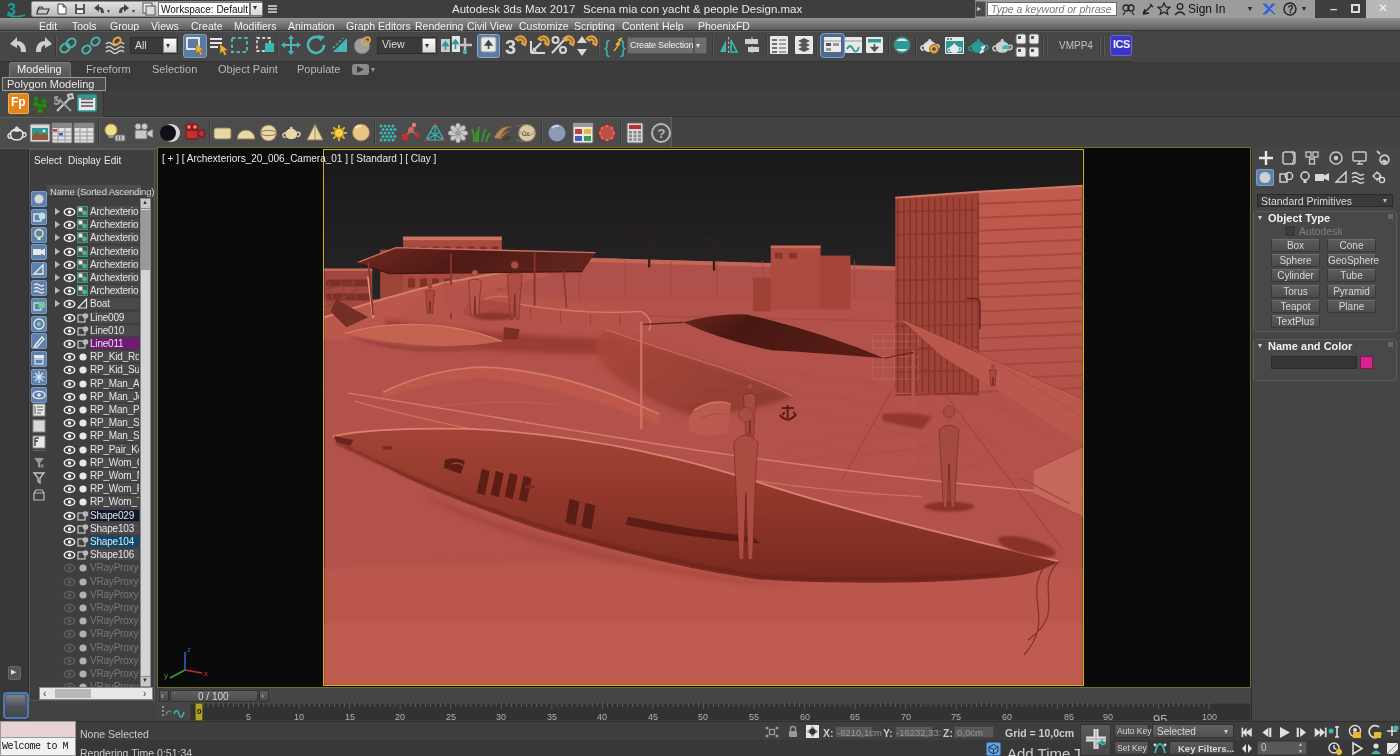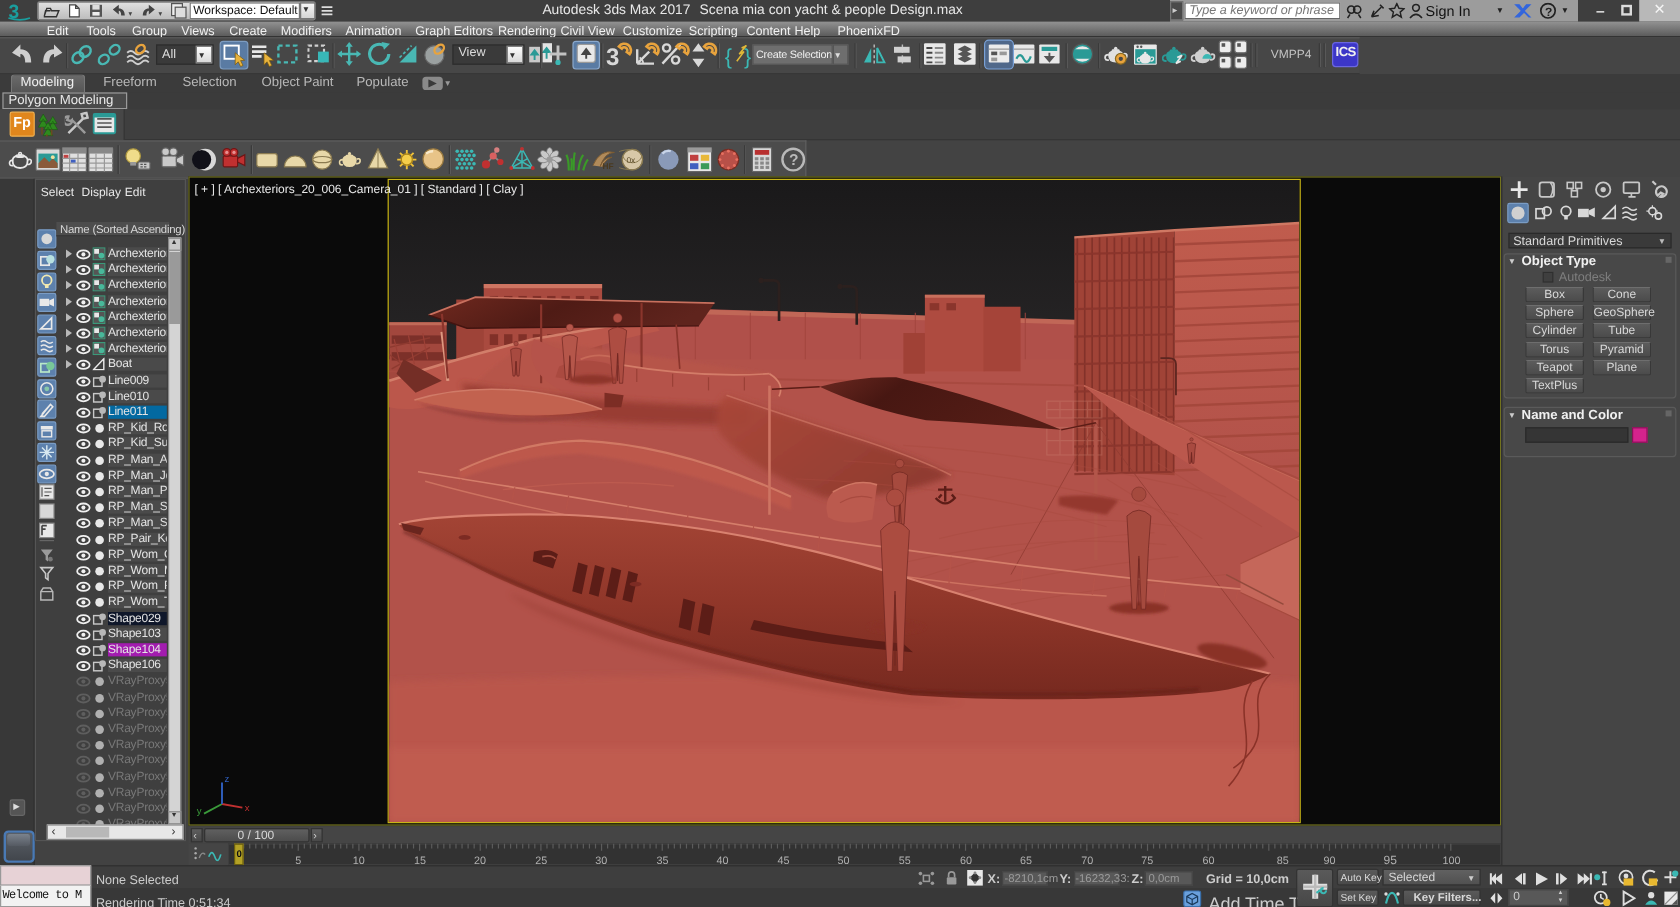--- a/index.html
+++ b/index.html
@@ -803,21 +803,21 @@
     </svg>
 <div class="tx" style="left:90px;top:325px;font-size:10px;color:#e4e4e4;width:49px;overflow:hidden;background:#4a4a4a;letter-spacing:-0.2px;">Line010</div>
 <svg class="abs" style="left:63px;top:339px;" width="13" height="10" viewBox="0 0 13 10">
       <ellipse cx="6.5" cy="5" rx="5.2" ry="3.4" fill="none" stroke="#f0f0f0" stroke-width="1.5"></ellipse>
       <circle cx="6.5" cy="5" r="1.7" fill="#f0f0f0"></circle>
     </svg>
 <svg class="abs" style="left:77px;top:338px;" width="12" height="11" viewBox="0 0 12 11">
       <rect x="1" y="3" width="7" height="7" fill="none" stroke="#c8c8c8" stroke-width="1.2"></rect>
       <circle cx="8.5" cy="4" r="2.8" fill="#b8b8b8"></circle>
     </svg>
-<div class="tx" style="left:90px;top:338px;font-size:10px;color:#e4e4e4;width:49px;overflow:hidden;background:#0369a1;letter-spacing:-0.2px;">Line011</div>
+<div class="tx" style="left:90px;top:338px;font-size:10px;color:#e4e4e4;width:49px;overflow:hidden;background:#701a75;letter-spacing:-0.2px;">Line011</div>
 <svg class="abs" style="left:63px;top:352px;" width="13" height="10" viewBox="0 0 13 10">
       <ellipse cx="6.5" cy="5" rx="5.2" ry="3.4" fill="none" stroke="#f0f0f0" stroke-width="1.5"></ellipse>
       <circle cx="6.5" cy="5" r="1.7" fill="#f0f0f0"></circle>
     </svg>
 <svg class="abs" style="left:78px;top:352px;" width="10" height="10" viewBox="0 0 10 10">
       <circle cx="5" cy="5" r="3.6" fill="#e8e8e8"></circle>
     </svg>
 <div class="tx" style="left:90px;top:351px;font-size:10px;color:#e4e4e4;width:49px;overflow:hidden;background:#4a4a4a;letter-spacing:-0.2px;">RP_Kid_Rob_0</div>
 <svg class="abs" style="left:63px;top:365px;" width="13" height="10" viewBox="0 0 13 10">
       <ellipse cx="6.5" cy="5" rx="5.2" ry="3.4" fill="none" stroke="#f0f0f0" stroke-width="1.5"></ellipse>
@@ -926,21 +926,21 @@
     </svg>
 <div class="tx" style="left:90px;top:523px;font-size:10px;color:#e4e4e4;width:49px;overflow:hidden;background:#4a4a4a;letter-spacing:-0.2px;">Shape103</div>
 <svg class="abs" style="left:63px;top:537px;" width="13" height="10" viewBox="0 0 13 10">
       <ellipse cx="6.5" cy="5" rx="5.2" ry="3.4" fill="none" stroke="#f0f0f0" stroke-width="1.5"></ellipse>
       <circle cx="6.5" cy="5" r="1.7" fill="#f0f0f0"></circle>
     </svg>
 <svg class="abs" style="left:77px;top:536px;" width="12" height="11" viewBox="0 0 12 11">
       <rect x="1" y="3" width="7" height="7" fill="none" stroke="#c8c8c8" stroke-width="1.2"></rect>
       <circle cx="8.5" cy="4" r="2.8" fill="#b8b8b8"></circle>
     </svg>
-<div class="tx" style="left:90px;top:536px;font-size:10px;color:#e4e4e4;width:49px;overflow:hidden;background:#a21caf;letter-spacing:-0.2px;">Shape104</div>
+<div class="tx" style="left:90px;top:536px;font-size:10px;color:#e4e4e4;width:49px;overflow:hidden;background:#0c4a6e;letter-spacing:-0.2px;">Shape104</div>
 <svg class="abs" style="left:63px;top:550px;" width="13" height="10" viewBox="0 0 13 10">
       <ellipse cx="6.5" cy="5" rx="5.2" ry="3.4" fill="none" stroke="#f0f0f0" stroke-width="1.5"></ellipse>
       <circle cx="6.5" cy="5" r="1.7" fill="#f0f0f0"></circle>
     </svg>
 <svg class="abs" style="left:77px;top:549px;" width="12" height="11" viewBox="0 0 12 11">
       <rect x="1" y="3" width="7" height="7" fill="none" stroke="#c8c8c8" stroke-width="1.2"></rect>
       <circle cx="8.5" cy="4" r="2.8" fill="#b8b8b8"></circle>
     </svg>
 <div class="tx" style="left:90px;top:549px;font-size:10px;color:#e4e4e4;width:49px;overflow:hidden;background:#4a4a4a;letter-spacing:-0.2px;">Shape106</div>
 <svg class="abs" style="left:63px;top:563px;" width="13" height="10" viewBox="0 0 13 10">
@@ -1554,21 +1554,21 @@
 <div class="tx" style="left:648px;top:712px;font-size:9px;color:#b0b0b0;">45</div>
 <div class="tx" style="left:698px;top:712px;font-size:9px;color:#b0b0b0;">50</div>
 <div class="tx" style="left:749px;top:712px;font-size:9px;color:#b0b0b0;">55</div>
 <div class="tx" style="left:800px;top:712px;font-size:9px;color:#b0b0b0;">60</div>
 <div class="tx" style="left:850px;top:712px;font-size:9px;color:#b0b0b0;">65</div>
 <div class="tx" style="left:901px;top:712px;font-size:9px;color:#b0b0b0;">70</div>
 <div class="tx" style="left:951px;top:712px;font-size:9px;color:#b0b0b0;">75</div>
 <div class="tx" style="left:1002px;top:712px;font-size:9px;color:#b0b0b0;">60</div>
 <div class="tx" style="left:1052px;top:712px;font-size:9px;color:#b0b0b0;margin-left:12px;">85</div>
 <div class="tx" style="left:1103px;top:712px;font-size:9px;color:#b0b0b0;">90</div>
-<div class="tx" style="left:1153px;top:712px;font-size:10px;color:#b0b0b0;">95</div>
+<div class="tx" style="left:1153px;top:712px;font-size:13px;color:#b0b0b0;">95</div>
 <div class="tx" style="left:1202px;top:712px;font-size:9px;color:#b0b0b0;">100</div>
 <div class="abs" style="left:195px;top:703px;width:8px;height:18px;background:#b3a125;border:1px solid #6a5e10;"></div>
 <div class="tx" style="left:197px;top:707px;font-size:8px;color:#111;font-weight:bold;">0</div>
 <div class="abs" style="left:1251px;top:147px;width:149px;height:609px;background:#454545;border-left:1px solid #2e2e2e;"></div>
 <svg class="abs" style="left:1257px;top:150px;" width="18" height="16" viewBox="0 0 18 16">
       <path d="M9 1 v14 M2 8 h14" stroke="#e8e8e8" stroke-width="2.4"></path>
     </svg>
 <svg class="abs" style="left:1281px;top:150px;" width="18" height="16" viewBox="0 0 18 16">
       <rect x="2" y="2" width="12" height="12" rx="2" fill="none" stroke="#c8c8c8" stroke-width="1.5"></rect>
       <path d="M11 2 q4 5 0 12" stroke="#c8c8c8" stroke-width="1.3" fill="none"></path>

